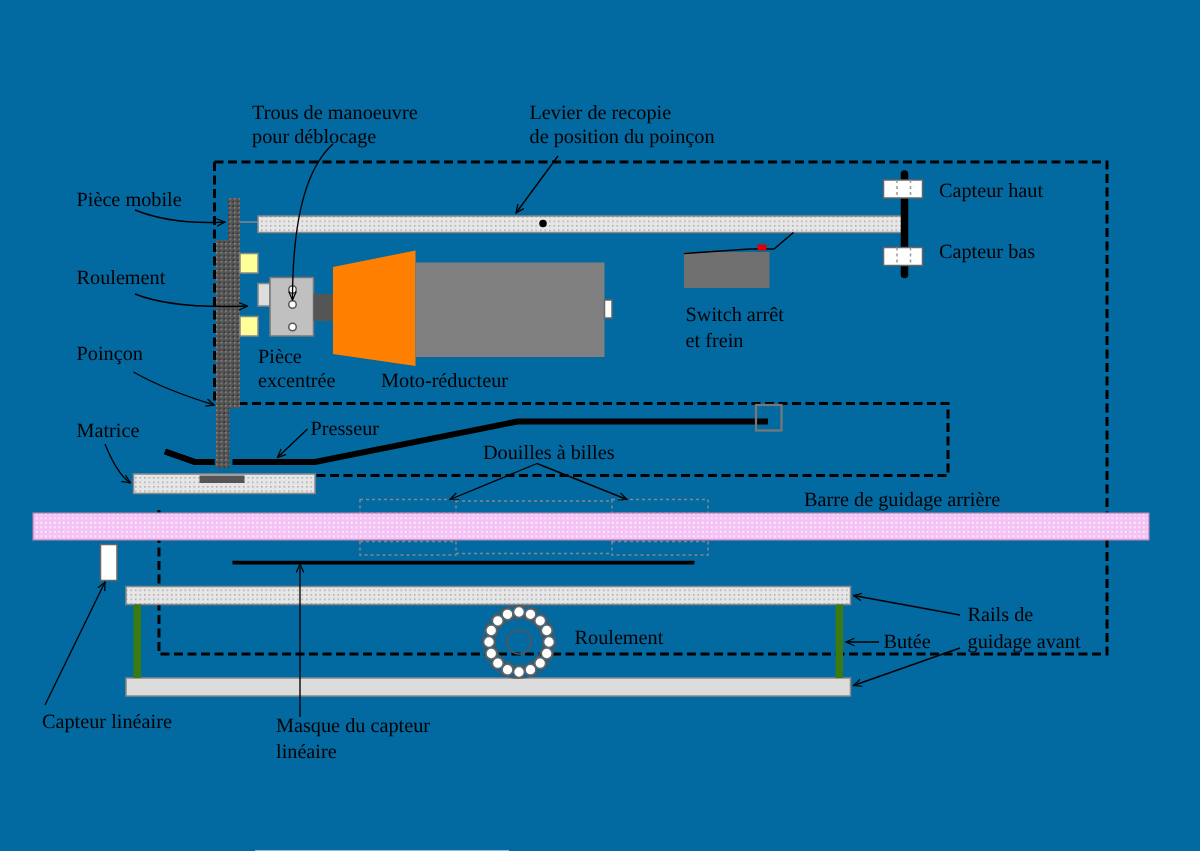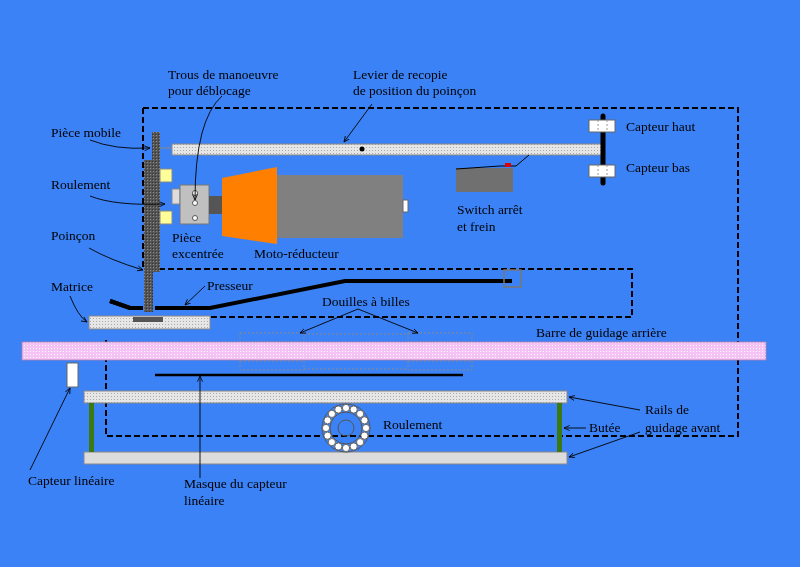--- a/index.html
+++ b/index.html
@@ -1,16 +1,16 @@
 <!DOCTYPE html>
 <html><head>
 <meta charset="utf-8">
 <style>
   html, body { margin:0; padding:0; background:#ffffff; }
-  #stage { position:relative; width:800px; height:567px; overflow:hidden; background:#3b82f6;text-decoration:underline; }
+  #stage { position:relative; width:800px; height:567px; overflow:hidden; background:#0369a1;text-decoration:underline; }
   svg { position:absolute; left:0; top:0; }
   .lbl { font-family:"Liberation Serif", serif; font-size:13.5px; fill:#000; }
 </style>
 </head>
 <body>
 
 <div id="stage">
 <svg width="800" height="567" viewBox="0 0 800 567" xmlns="http://www.w3.org/2000/svg">
   <defs>
     <marker id="arr" viewBox="0 0 10 10" refX="9" refY="5" markerWidth="7" markerHeight="7" orient="auto">

